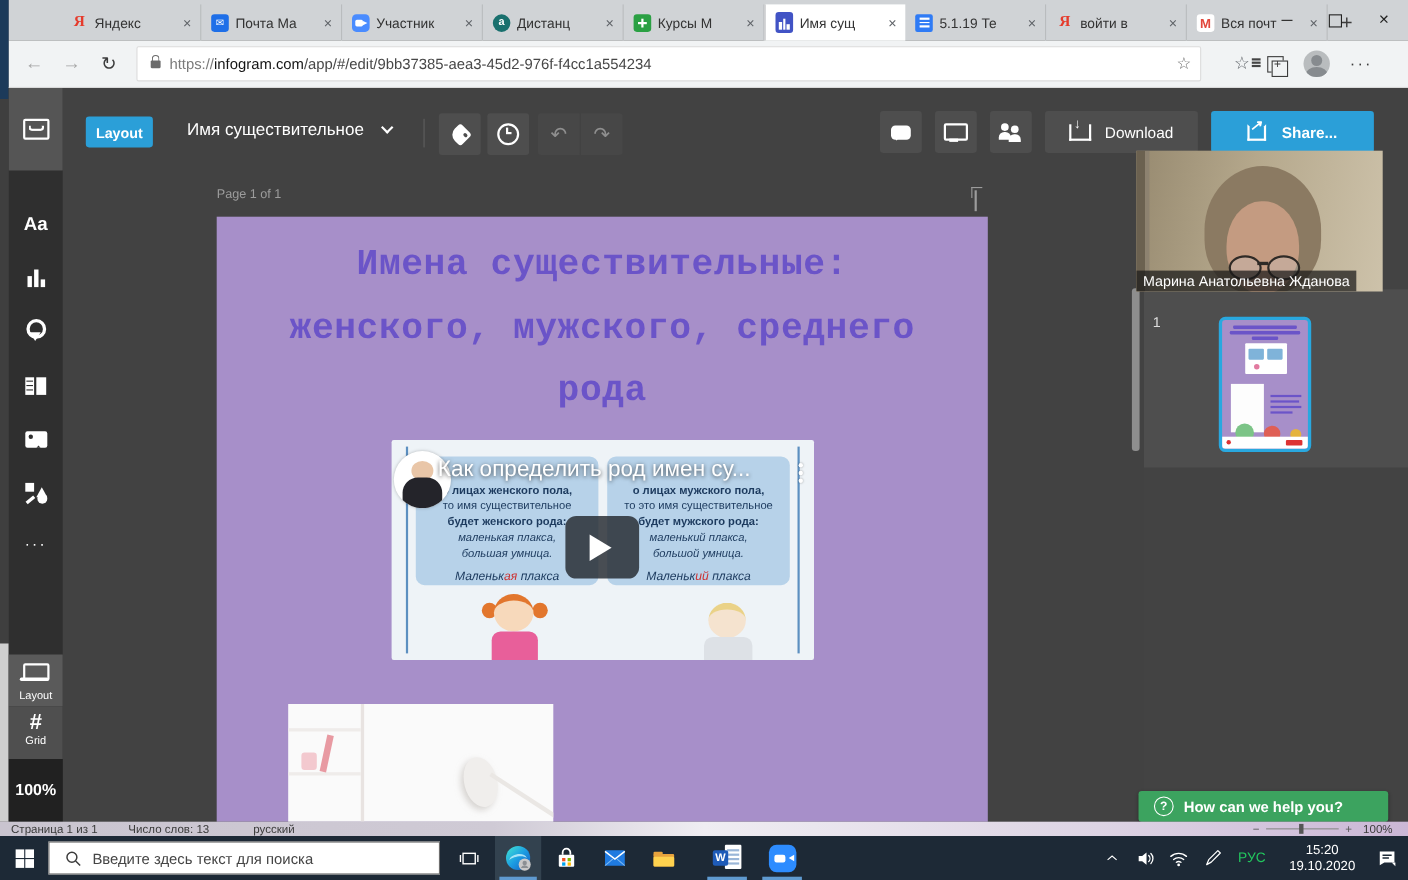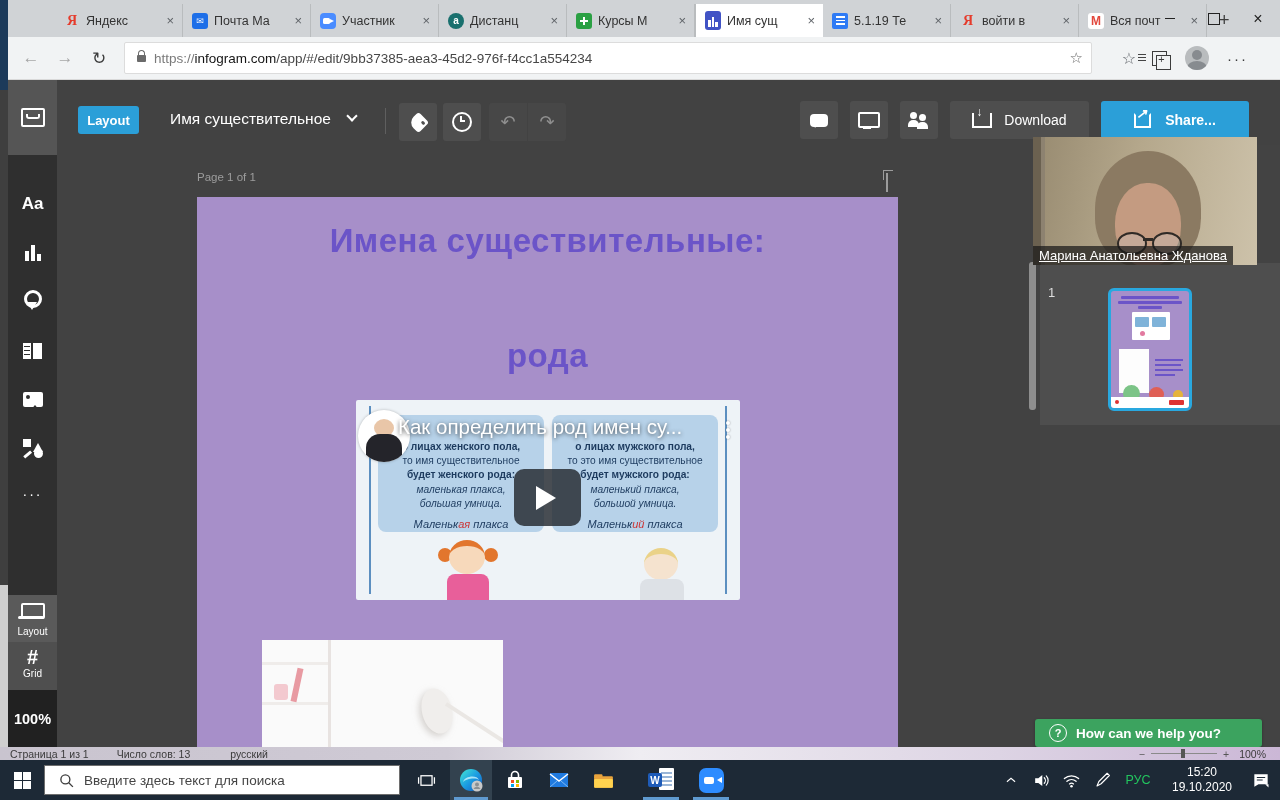--- a/index.html
+++ b/index.html
@@ -89,40 +89,40 @@
   .pplic:after{content:"";position:absolute;left:0;top:8px;width:11px;height:7px;border-radius:5px 5px 0 0;background:#fff;box-shadow:9px 2px 0 #fff;}
   .dlic{width:16px;height:13px;border:2px solid #fff;border-top:none;position:relative;}
   .dlic b{position:absolute;left:2px;top:-8px;width:8px;color:#fff;font-size:12px;font-weight:normal;}
   .shric{width:13px;height:11px;border:2px solid #fff;border-top-color:transparent;position:relative;}
   .shric b{position:absolute;left:0px;top:-9px;color:#fff;font-size:13px;font-weight:bold;}
   .copyic{width:9px;height:9px;border:1.5px solid #9c9c9c;position:relative;}
   .copyic:before{content:"";position:absolute;left:-4px;top:-4px;width:9px;height:9px;border:1.5px solid #9c9c9c;border-right:none;border-bottom:none;}
   .chevD{width:8px;height:8px;border-right:2px solid #fff;border-bottom:2px solid #fff;transform:rotate(45deg);margin-top:-4px;}
   
   .slide{background:#a78fc9;}
-  .sl-title{width:701px;text-align:center;font-size:33px;font-weight:600;color:#6b54c8;letter-spacing:.5px;}
+  .sl-title{width:701px;text-align:center;font-size:33px;font-weight:600;color:#6b54c8;letter-spacing:.5px;font-family:Liberation Mono, monospace;}
   .video{background:#eef3f7;border-radius:2px;overflow:hidden;}
   .vedge{width:2px;background:#5c8fc0;}
   .vpanel{background:#b7d2e9;border-radius:8px;padding:25px 4px 0 4px;text-align:center;color:#1c3a5e;}
   .vp-line{font-size:10.2px;line-height:14.2px;}
   .vp-line:nth-child(1),.vp-line:nth-child(3){font-weight:bold;}
   .vp-line:nth-child(4),.vp-line:nth-child(5){font-style:italic;}
   .vexample{font-size:11px;font-style:italic;margin-top:7px;}
   .vexample .red{color:#cc3333;}
   .vavatar{width:52px;height:52px;border-radius:50%;background:#fff;overflow:hidden;position:relative;box-shadow:0 0 3px rgba(0,0,0,.25);}
   .vavatar:before{content:"";position:absolute;left:16px;top:9px;width:20px;height:18px;border-radius:50%;background:#e9c6a8;}
   .vavatar:after{content:"";position:absolute;left:8px;top:24px;width:36px;height:28px;border-radius:14px 14px 0 0;background:#24242a;}
   .vtitle{color:#fff;font-size:20.5px;font-weight:500;text-shadow:0 1px 4px rgba(0,0,0,.7);white-space:nowrap;}
   .vdots i{display:block;width:4px;height:4px;border-radius:50%;background:#fff;margin:3px 0;box-shadow:0 0 2px rgba(0,0,0,.4);}
   .playbtn{background:rgba(35,40,46,.82);border-radius:10px;display:flex;align-items:center;justify-content:center;}
   .playbtn i{border:12px solid transparent;border-left:20px solid #fff;margin-left:8px;}
   .head{border-radius:50%;position:absolute;}
   
   .cam{background:linear-gradient(100deg,#978a70 0%,#b5a88c 45%,#cdc2aa 100%);overflow:hidden;}
-  .cam-name{background:rgba(25,25,25,.72);color:#fff;font-size:13px;padding:2px 6px;white-space:nowrap;text-decoration:underline;}
+  .cam-name{background:rgba(25,25,25,.72);color:#fff;font-size:13px;padding:2px 6px;white-space:nowrap;}
   .lens{width:26px;height:19px;border:2.5px solid #2f2a26;border-radius:50%;position:absolute;background:rgba(200,210,225,.25);}
   
   .thumb{border:3px solid #29a8df;border-radius:6px;background:#a78fc9;overflow:hidden;}
   .mline{position:absolute;height:2.5px;background:#6b54c8;border-radius:1px;}
   .tline{position:absolute;height:1.5px;background:#6b54c8;}
   .mcirc{position:absolute;border-radius:50%;}
   
   .helpbtn{background:#3ca35f;border-radius:3px;color:#fff;display:flex;align-items:center;justify-content:center;font-weight:bold;font-size:13.5px;box-shadow:0 1px 3px rgba(0,0,0,.3);}
   .qcirc{position:absolute;left:14px;width:16px;height:16px;border:1.5px solid #fff;border-radius:50%;font-size:11px;display:flex;align-items:center;justify-content:center;font-weight:bold;}
   .wordbar{background:linear-gradient(90deg,#c9c4cf 0%,#cfcad5 35%,#efedf2 50%,#ddd4e4 78%,#cbb7d6 100%);font-size:10.5px;color:#3b3b3b;}
@@ -323,20 +323,21 @@
     <span>Share...</span>
   </div>
 
   
   <div class="abs" style="left:197px;top:171px;color:#9c9c9c;font-size:11.5px;">Page 1 of 1</div>
   <i class="abs copyic" style="left:886px;top:174px;"></i>
 
   
   <div class="abs slide" style="left:197px;top:197px;width:701px;height:550px;">
     <div class="abs sl-title" style="top:25px;">Имена существительные:</div>
+    <div class="abs sl-title" style="top:83px;">женского, мужского, среднего</div>
     <div class="abs sl-title" style="top:140px;">рода</div>
 
     <div class="abs video" style="left:159px;top:203px;width:384px;height:200px;">
       <div class="abs vedge" style="left:13px;top:6px;height:188px;"></div>
       <div class="abs vedge" style="left:369px;top:6px;height:188px;"></div>
       <div class="abs vpanel" style="left:22px;top:15px;width:166px;height:117px;">
         <div class="vp-line">о лицах женского пола,</div>
         <div class="vp-line">то имя существительное</div>
         <div class="vp-line">будет женского рода:</div>
         <div class="vp-line">маленькая плакса,</div>

